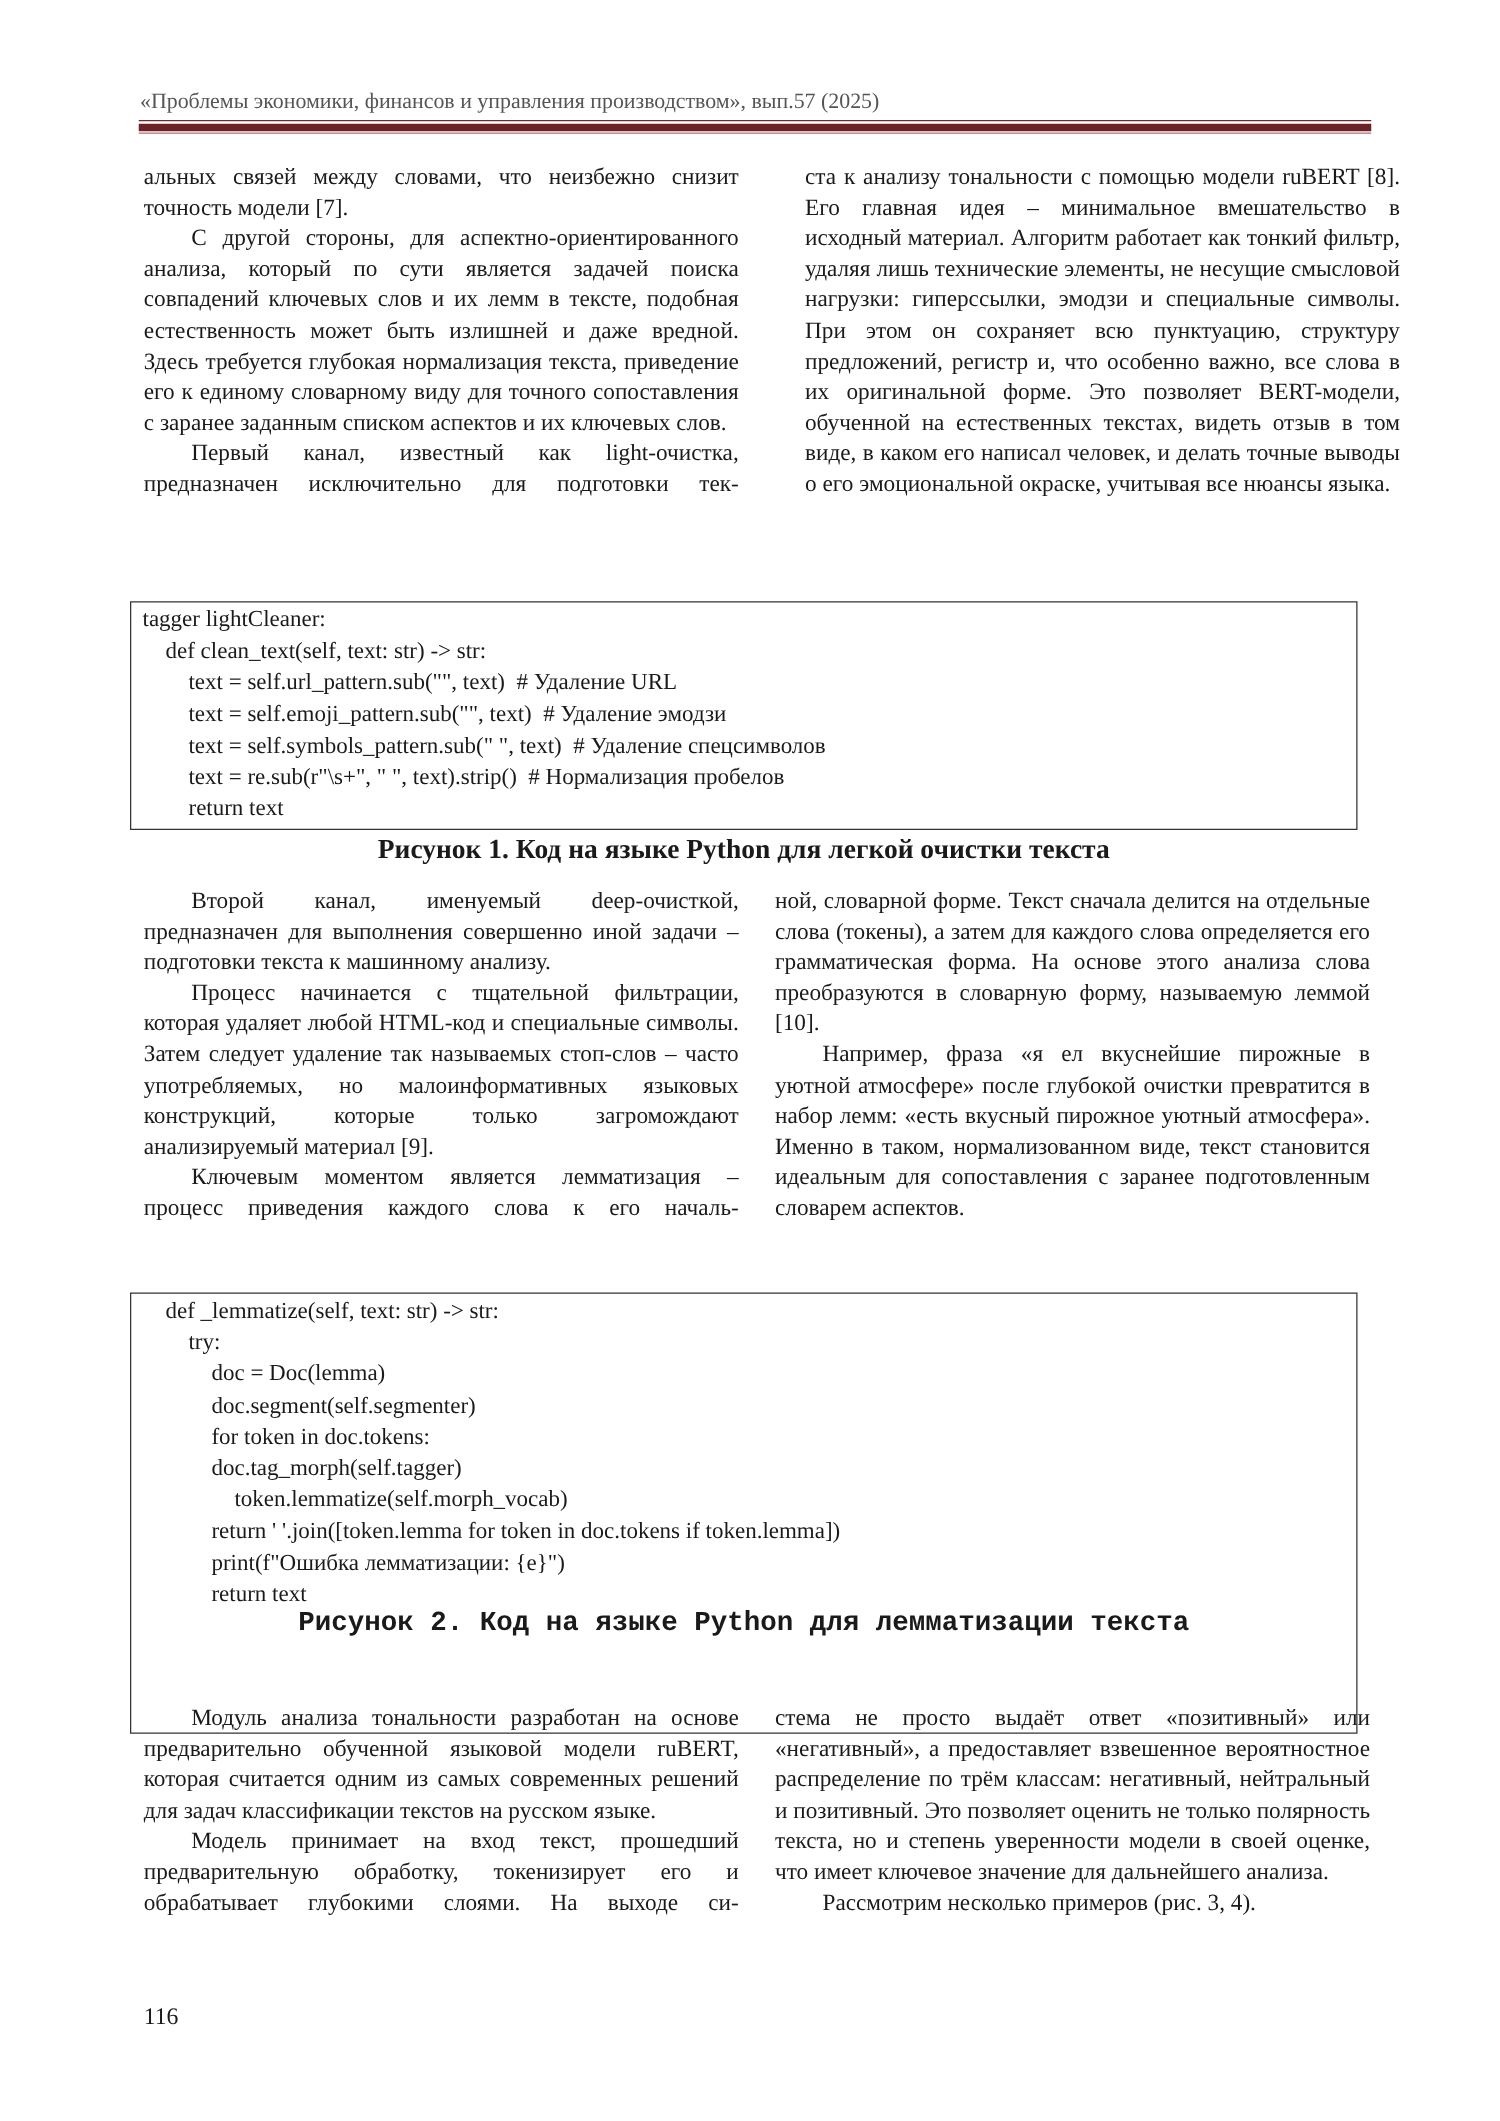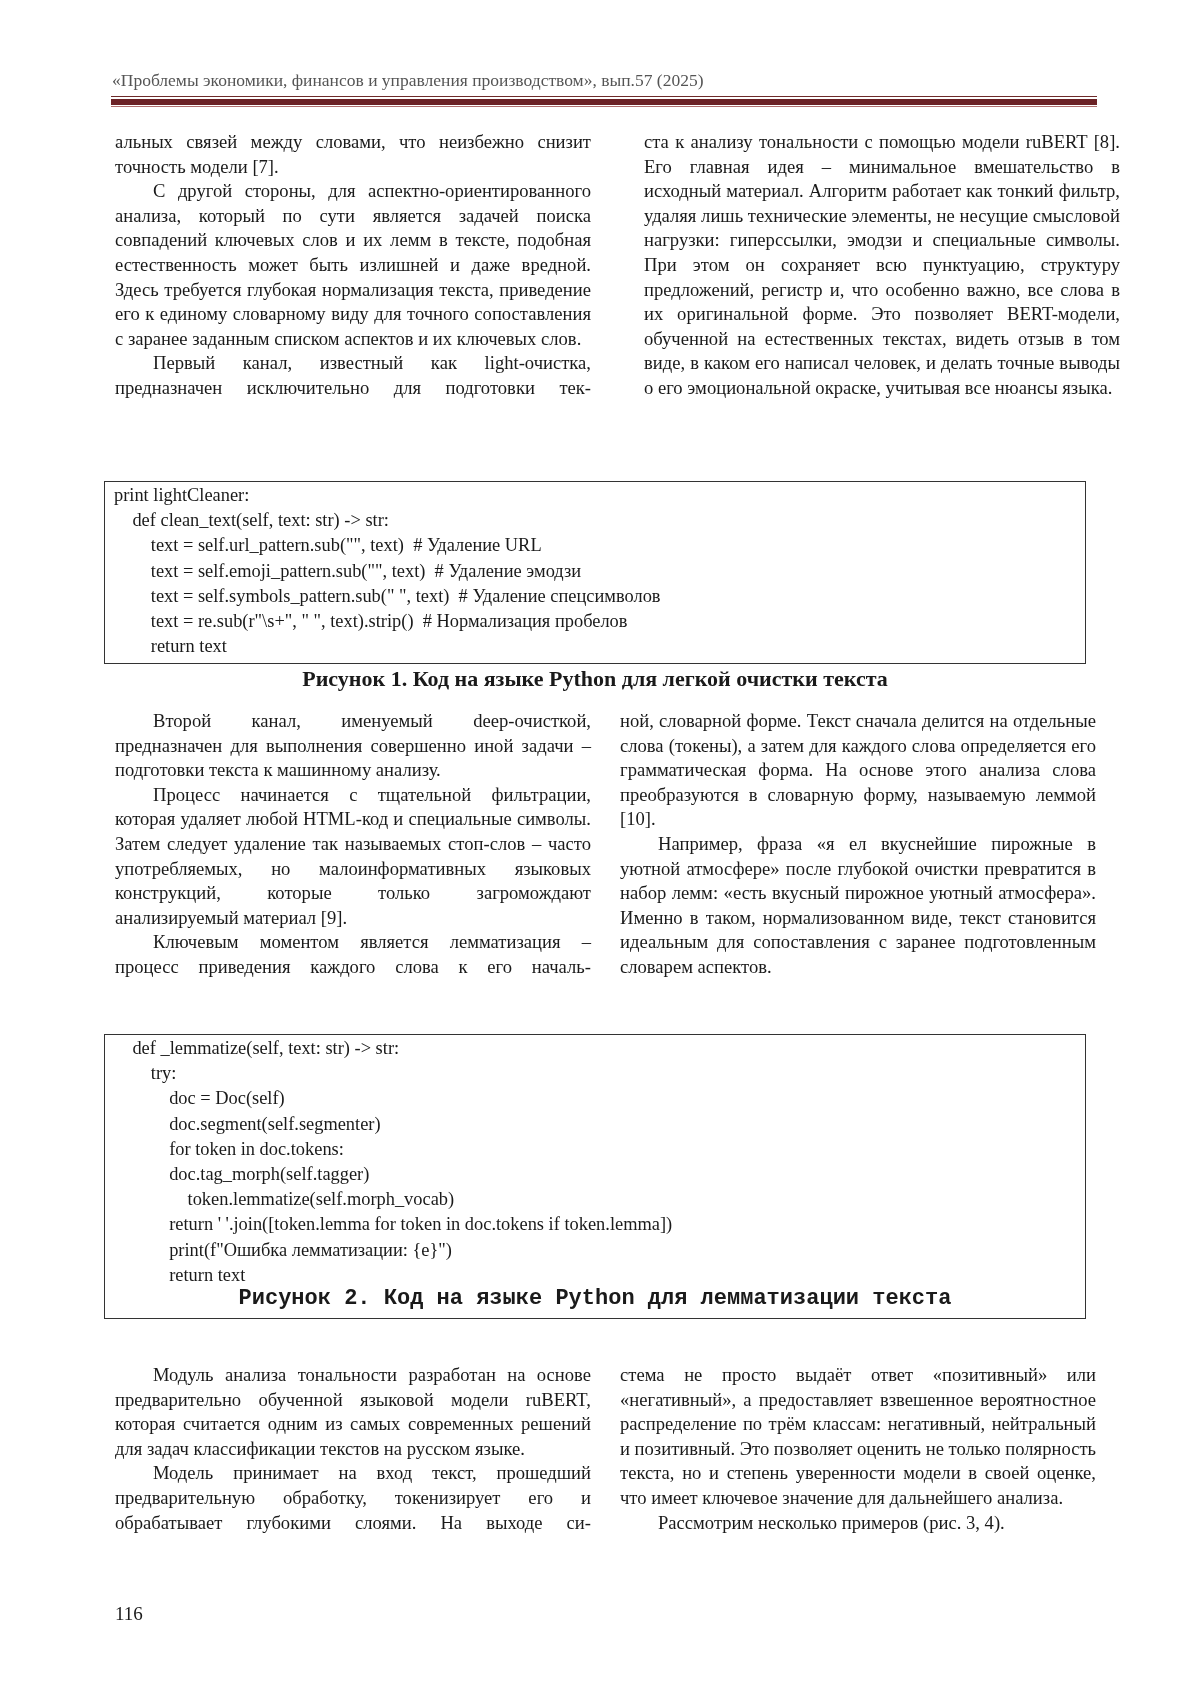--- a/index.html
+++ b/index.html
@@ -36,44 +36,44 @@
 <div class="col left" style="top:130px;">
   <p>альных связей между словами, что неизбежно снизит точность модели [7].</p>
   <p class="ind">С другой стороны, для аспектно-ориентированного анализа, который по сути является задачей поиска совпадений ключевых слов и их лемм в тексте, подобная естественность может быть излишней и даже вредной. Здесь требуется глубокая нормализация текста, приведение его к единому словарному виду для точного сопоставления с заранее заданным списком аспектов и их ключевых слов.</p>
   <p class="ind last">Первый канал, известный как light-очистка, предназначен исключительно для подготовки тек-</p>
 </div>
 <div class="col right" style="top:130px;margin-left:24px;">
   <p>ста к анализу тональности с помощью модели ruBERT [8]. Его главная идея – минимальное вмешательство в исходный материал. Алгоритм работает как тонкий фильтр, удаляя лишь технические элементы, не несущие смысловой нагрузки: гиперссылки, эмодзи и специальные символы. При этом он сохраняет всю пунктуацию, структуру предложений, регистр и, что особенно важно, все слова в их оригинальной форме. Это позволяет BERT-модели, обученной на естественных текстах, видеть отзыв в том виде, в каком его написал человек, и делать точные выводы о его эмоциональной окраске, учитывая все нюансы языка.</p>
 </div>
 
 <div class="codebox" style="top:481px; height:183px;">
-  <span class="ln">print lightCleaner:</span>
+  <span class="ln">tagger lightCleaner:</span>
   <span class="ln">    def clean_text(self, text: str) -&gt; str:</span>
   <span class="ln">        text = self.url_pattern.sub("", text)  # Удаление URL</span>
   <span class="ln">        text = self.emoji_pattern.sub("", text)  # Удаление эмодзи</span>
   <span class="ln">        text = self.symbols_pattern.sub(" ", text)  # Удаление спецсимволов</span>
   <span class="ln">        text = re.sub(r"\s+", " ", text).strip()  # Нормализация пробелов</span>
   <span class="ln">        return text</span>
 </div>
 <div class="caption" style="top:666px;">Рисунок 1. Код на языке Python для легкой очистки текста</div>
 
 <div class="col left" style="top:709px;">
   <p class="ind">Второй канал, именуемый deep-очисткой, предназначен для выполнения совершенно иной задачи – подготовки текста к машинному анализу.</p>
   <p class="ind">Процесс начинается с тщательной фильтрации, которая удаляет любой HTML-код и специальные символы. Затем следует удаление так называемых стоп-слов – часто употребляемых, но малоинформативных языковых конструкций, которые только загромождают анализируемый материал [9].</p>
   <p class="ind last">Ключевым моментом является лемматизация – процесс приведения каждого слова к его началь-</p>
 </div>
 <div class="col right" style="top:709px;">
   <p>ной, словарной форме. Текст сначала делится на отдельные слова (токены), а затем для каждого слова определяется его грамматическая форма. На основе этого анализа слова преобразуются в словарную форму, называемую леммой [10].</p>
   <p class="ind">Например, фраза «я ел вкуснейшие пирожные в уютной атмосфере» после глубокой очистки превратится в набор лемм: «есть вкусный пирожное уютный атмосфера». Именно в таком, нормализованном виде, текст становится идеальным для сопоставления с заранее подготовленным словарем аспектов.</p>
 </div>
 
-<div class="codebox" style="top:1034px; height:285px;">
+<div class="codebox" style="top:1034px; height:353px;">
   <span class="ln">    def _lemmatize(self, text: str) -&gt; str:</span>
   <span class="ln">        try:</span>
-  <span class="ln">            doc = Doc(self)</span>
+  <span class="ln">            doc = Doc(lemma)</span>
   <span class="ln">            doc.segment(self.segmenter)</span>
   <span class="ln">            for token in doc.tokens:</span>
   <span class="ln">            doc.tag_morph(self.tagger)</span>
   <span class="ln">                token.lemmatize(self.morph_vocab)</span>
   <span class="ln">            return ' '.join([token.lemma for token in doc.tokens if token.lemma])</span>
   <span class="ln">            print(f"Ошибка лемматизации: {e}")</span>
   <span class="ln">            return text</span>
 </div>
 <div class="caption" style="top:1286px;font-family:Liberation Mono, monospace;">Рисунок 2. Код на языке Python для лемматизации текста</div>
 

